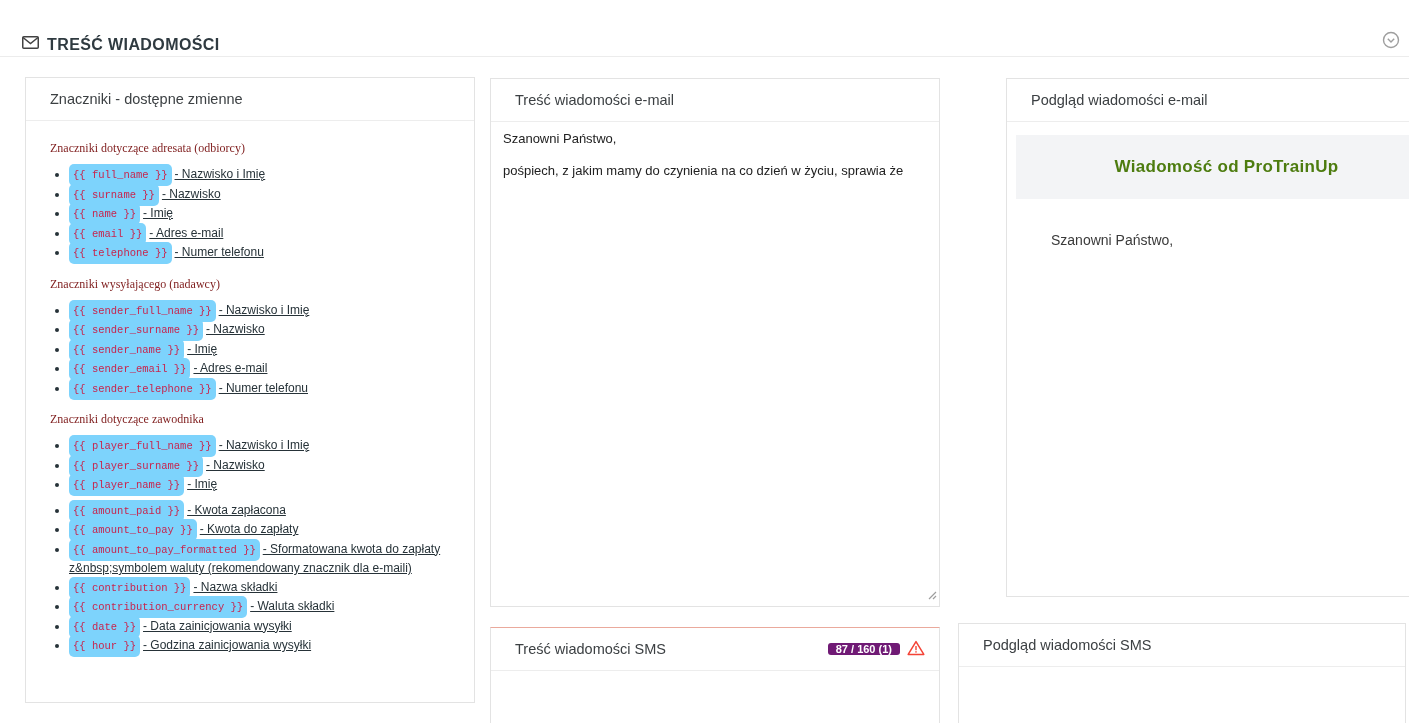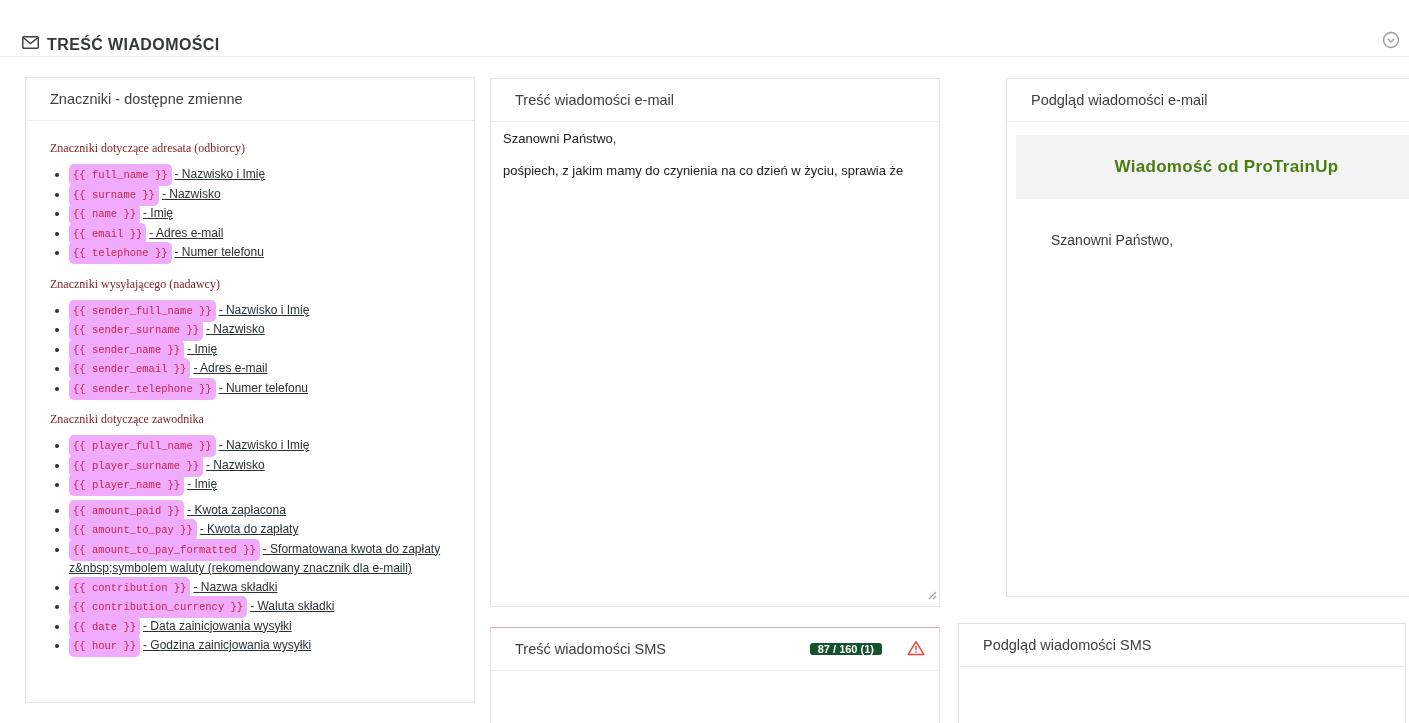--- a/index.html
+++ b/index.html
@@ -42,41 +42,41 @@
   .tags-panel   { left: 25px;  top: 77px;  width: 450px; height: 626px; }
   .tags-body    { padding: 20px 24px 0 24px; }
   .tag-section-heading {
     font-size: 12px; font-weight: 400; color: #7f1d1d; margin: 14px 0 9px 0; font-family: Liberation Serif, serif;
   }
   .tag-section-heading:first-child { margin-top: 0; }
   .tag-list { list-style: disc; padding-left: 19px; margin: 0 0 6px 0; }
   .tag-list li { font-size: 12px; line-height: 18.5px; color: #263238; }
   .tag-list code {
     font-family: "Liberation Mono", "DejaVu Sans Mono", monospace;
-    font-size: 10.5px; color: #c7254e; background: #f0abfc;
+    font-size: 10.5px; color: #c7254e; background: #7dd3fc;
     padding: 5px 4px; border-radius: 5px;
   }
   .tag-list .desc { margin-left: 3px; text-decoration: underline; }
 
   
   .email-panel  { left: 490px; top: 78px;  width: 450px; height: 529px; }
   .email-textarea {
     display: block; width: 448px; height: 484px; border: none; outline: none;
     resize: none; padding: 9px 12px; font-family: "Liberation Sans", sans-serif;
     font-size: 13px; line-height: 16px; color: #212121; background: #fff;
   }
   .resize-grip { position: absolute; right: 2px; bottom: 2px; }
 
   
   .sms-panel    { left: 490px; top: 627px; width: 450px; height: 120px;
                   border-top-color: #eaa99c; }
   .sms-counter-badge {
-    display: inline-block; background: #14532d; color: #fff;
+    display: inline-block; background: #701a75; color: #fff;
     font-size: 11px; font-weight: 700; padding: 0 8px; border-radius: 3px;
-    margin-right: 25px;
+    margin-right: 7px;
   }
   .sms-textarea {
     display: block; width: 448px; height: 70px; border: none; outline: none;
     resize: none; padding: 9px 12px; font-family: "Liberation Sans", sans-serif;
     font-size: 13px; color: #212121; background: #fff;
   }
 
   
   .preview-email-panel { left: 1006px; top: 78px; width: 448px; height: 519px; }
   .preview-scroll { position: relative; height: 475px; overflow: hidden; }

